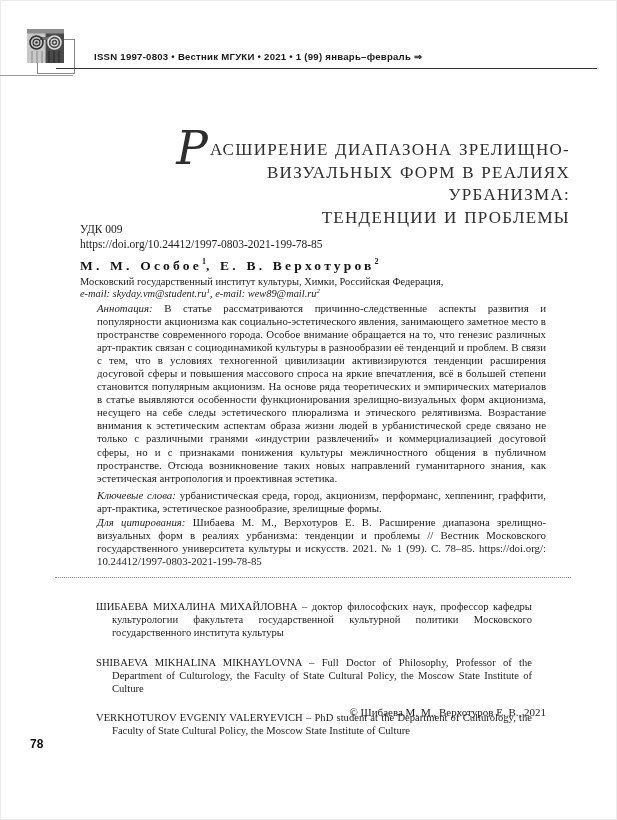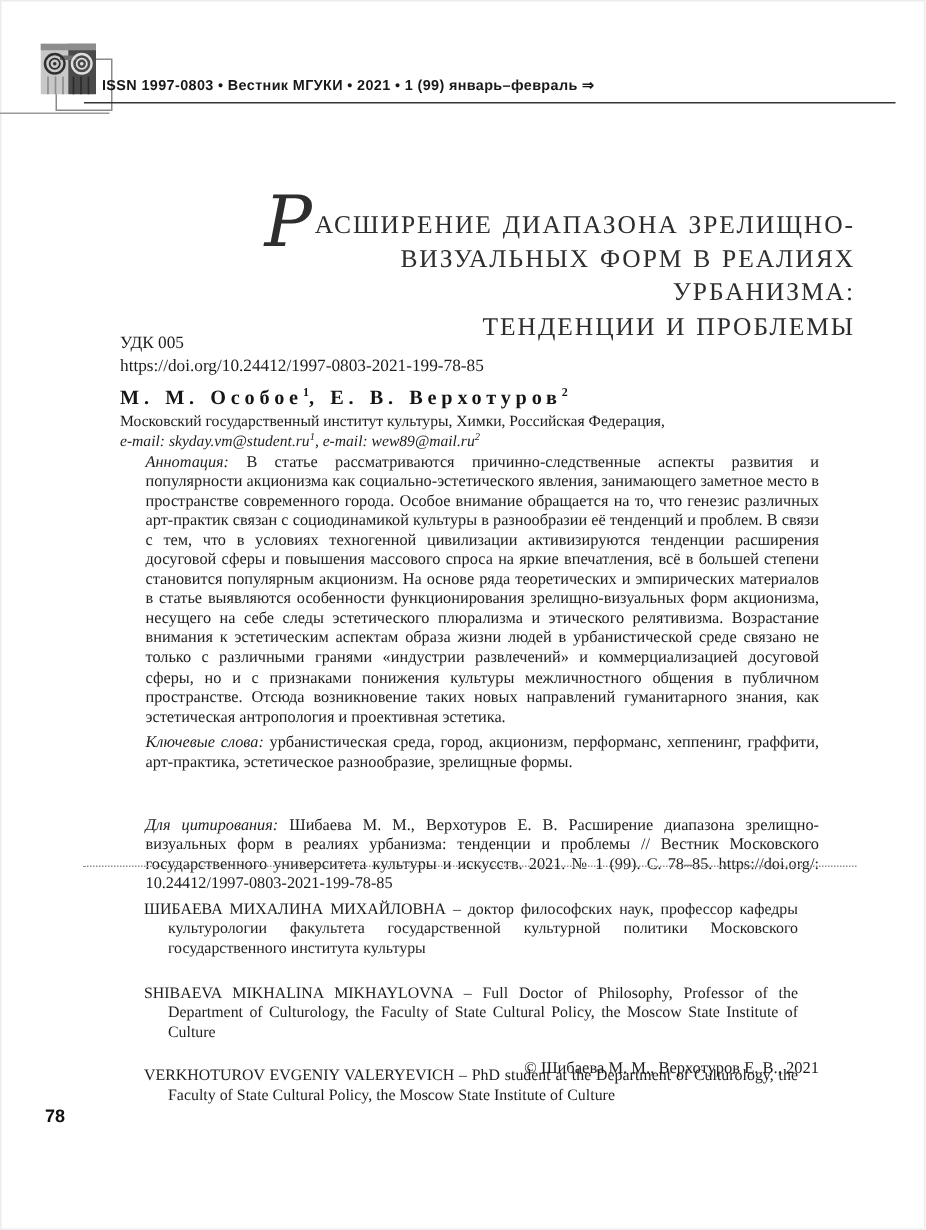--- a/index.html
+++ b/index.html
@@ -7,21 +7,21 @@
     position:relative; width:617px; height:820px; background:#fff;
     font-family:"Liberation Serif", serif; color:#1c1c1c; overflow:hidden;
     box-shadow: inset 0 0 0 1px #ececec;
   }
   
   .logo-outline { position:absolute; left:37px; top:39px; width:36px; height:33px; border:1px solid #8a8a8a; background:#fff; }
   .logo-img { position:absolute; left:27px; top:29px; width:37px; height:34px; }
   .logo-underline { position:absolute; left:0; top:75px; width:73px; border-top:1px solid #9a9a9a; }
   .header-rule { position:absolute; left:56px; top:68px; width:541px; border-top:1.4px solid #343434; }
   .issn {
-    position:absolute; left:68px; top:51px;
+    position:absolute; left:94px; top:51px;
     font-family:"Liberation Sans", sans-serif; font-weight:700;
     font-size:9.6px; letter-spacing:0.25px; color:#181818; white-space:nowrap;
   }
   
   .title {
     position:absolute; top:139px; left:140px; width:430px; text-align:right;
     font-size:17px; line-height:22.5px; letter-spacing:1.3px; word-spacing:1px; color:#2e2e2e;
   }
   .dropcap {
     font-family:"DejaVu Serif", serif; font-style:italic; font-weight:400;
@@ -38,21 +38,21 @@
   .affil { position:absolute; left:80px; top:276px; font-size:10.4px; }
   .emails { position:absolute; left:80px; top:287px; font-size:10.4px; font-style:italic; }
   .emails sup { font-size:7px; }
   
   .abstract, .keywords, .citation {
     position:absolute; left:97px; width:449px;
     font-size:10.85px; line-height:13.05px; text-align:justify; color:#1d1d1d;
   }
   .abstract { top:302px; }
   .keywords { top:489px; }
-  .citation { top:516px;margin-top:28px; }
+  .citation { top:516px; }
   .lbl { font-style:italic;font-family:Liberation Serif, serif; }
   
   .dotline { position:absolute; left:55px; top:577px; width:516px; border-top:1.5px dotted #8f8f8f; }
   .bios {
     position:absolute; left:80px; top:584px; width:468px;
     font-size:10.6px; line-height:13.2px; text-align:justify; color:#1d1d1d;
   }
   .bio { margin:16px; padding-left:16px; text-indent:-16px; }
   .copyright { position:absolute; left:80px; top:706px; width:466px; text-align:right; font-size:11px; }
   .pagenum {
@@ -91,21 +91,21 @@
   <div class="logo-underline"></div>
   <div class="header-rule"></div>
   <div class="issn">ISSN 1997-0803 • Вестник МГУКИ • 2021 • 1 (99) январь–февраль ⇒</div>
 
   <div class="title">
     <div><span class="dropcap">Р</span><span>АСШИРЕНИЕ ДИАПАЗОНА ЗРЕЛИЩНО-</span></div>
     <div>ВИЗУАЛЬНЫХ ФОРМ В РЕАЛИЯХ УРБАНИЗМА:</div>
     <div>ТЕНДЕНЦИИ И ПРОБЛЕМЫ</div>
   </div>
 
-  <div class="udc">УДК 005</div>
+  <div class="udc">УДК 009</div>
   <div class="doi">https://doi.org/10.24412/1997-0803-2021-199-78-85</div>
 
   <div class="authors"><span>М. М. Особое</span><sup>1</sup><span>, </span><span>Е. В. Верхотуров</span><sup>2</sup></div>
   <div class="affil">Московский государственный институт культуры, Химки, Российская Федерация,</div>
   <div class="emails"><span>e-mail: skyday.vm@student.ru</span><sup>1</sup><span>, e-mail: wew89@mail.ru</span><sup>2</sup></div>
 
   <div class="abstract"><span class="lbl">Аннотация:</span><span> В статье рассматриваются причинно-следственные аспекты развития и популярности акционизма как социально-эстетического явления, занимающего заметное место в пространстве современного города. Особое внимание обращается на то, что генезис различных арт-практик связан с социодинамикой культуры в разнообразии её тенденций и проблем. В связи с тем, что в условиях техногенной цивилизации активизируются тенденции расширения досуговой сферы и повышения массового спроса на яркие впечатления, всё в большей степени становится популярным акционизм. На основе ряда теоретических и эмпирических материалов в статье выявляются особенности функционирования зрелищно-визуальных форм акционизма, несущего на себе следы эстетического плюрализма и этического релятивизма. Возрастание внимания к эстетическим аспектам образа жизни людей в урбанистической среде связано не только с различными гранями «индустрии развлечений» и коммерциализацией досуговой сферы, но и с признаками понижения культуры межличностного общения в публичном пространстве. Отсюда возникновение таких новых направлений гуманитарного знания, как эстетическая антропология и проективная эстетика.</span></div>
 
   <div class="keywords"><span class="lbl">Ключевые слова:</span><span> урбанистическая среда, город, акционизм, перформанс, хеппенинг, граффити, арт-практика, эстетическое разнообразие, зрелищные формы.</span></div>
 

